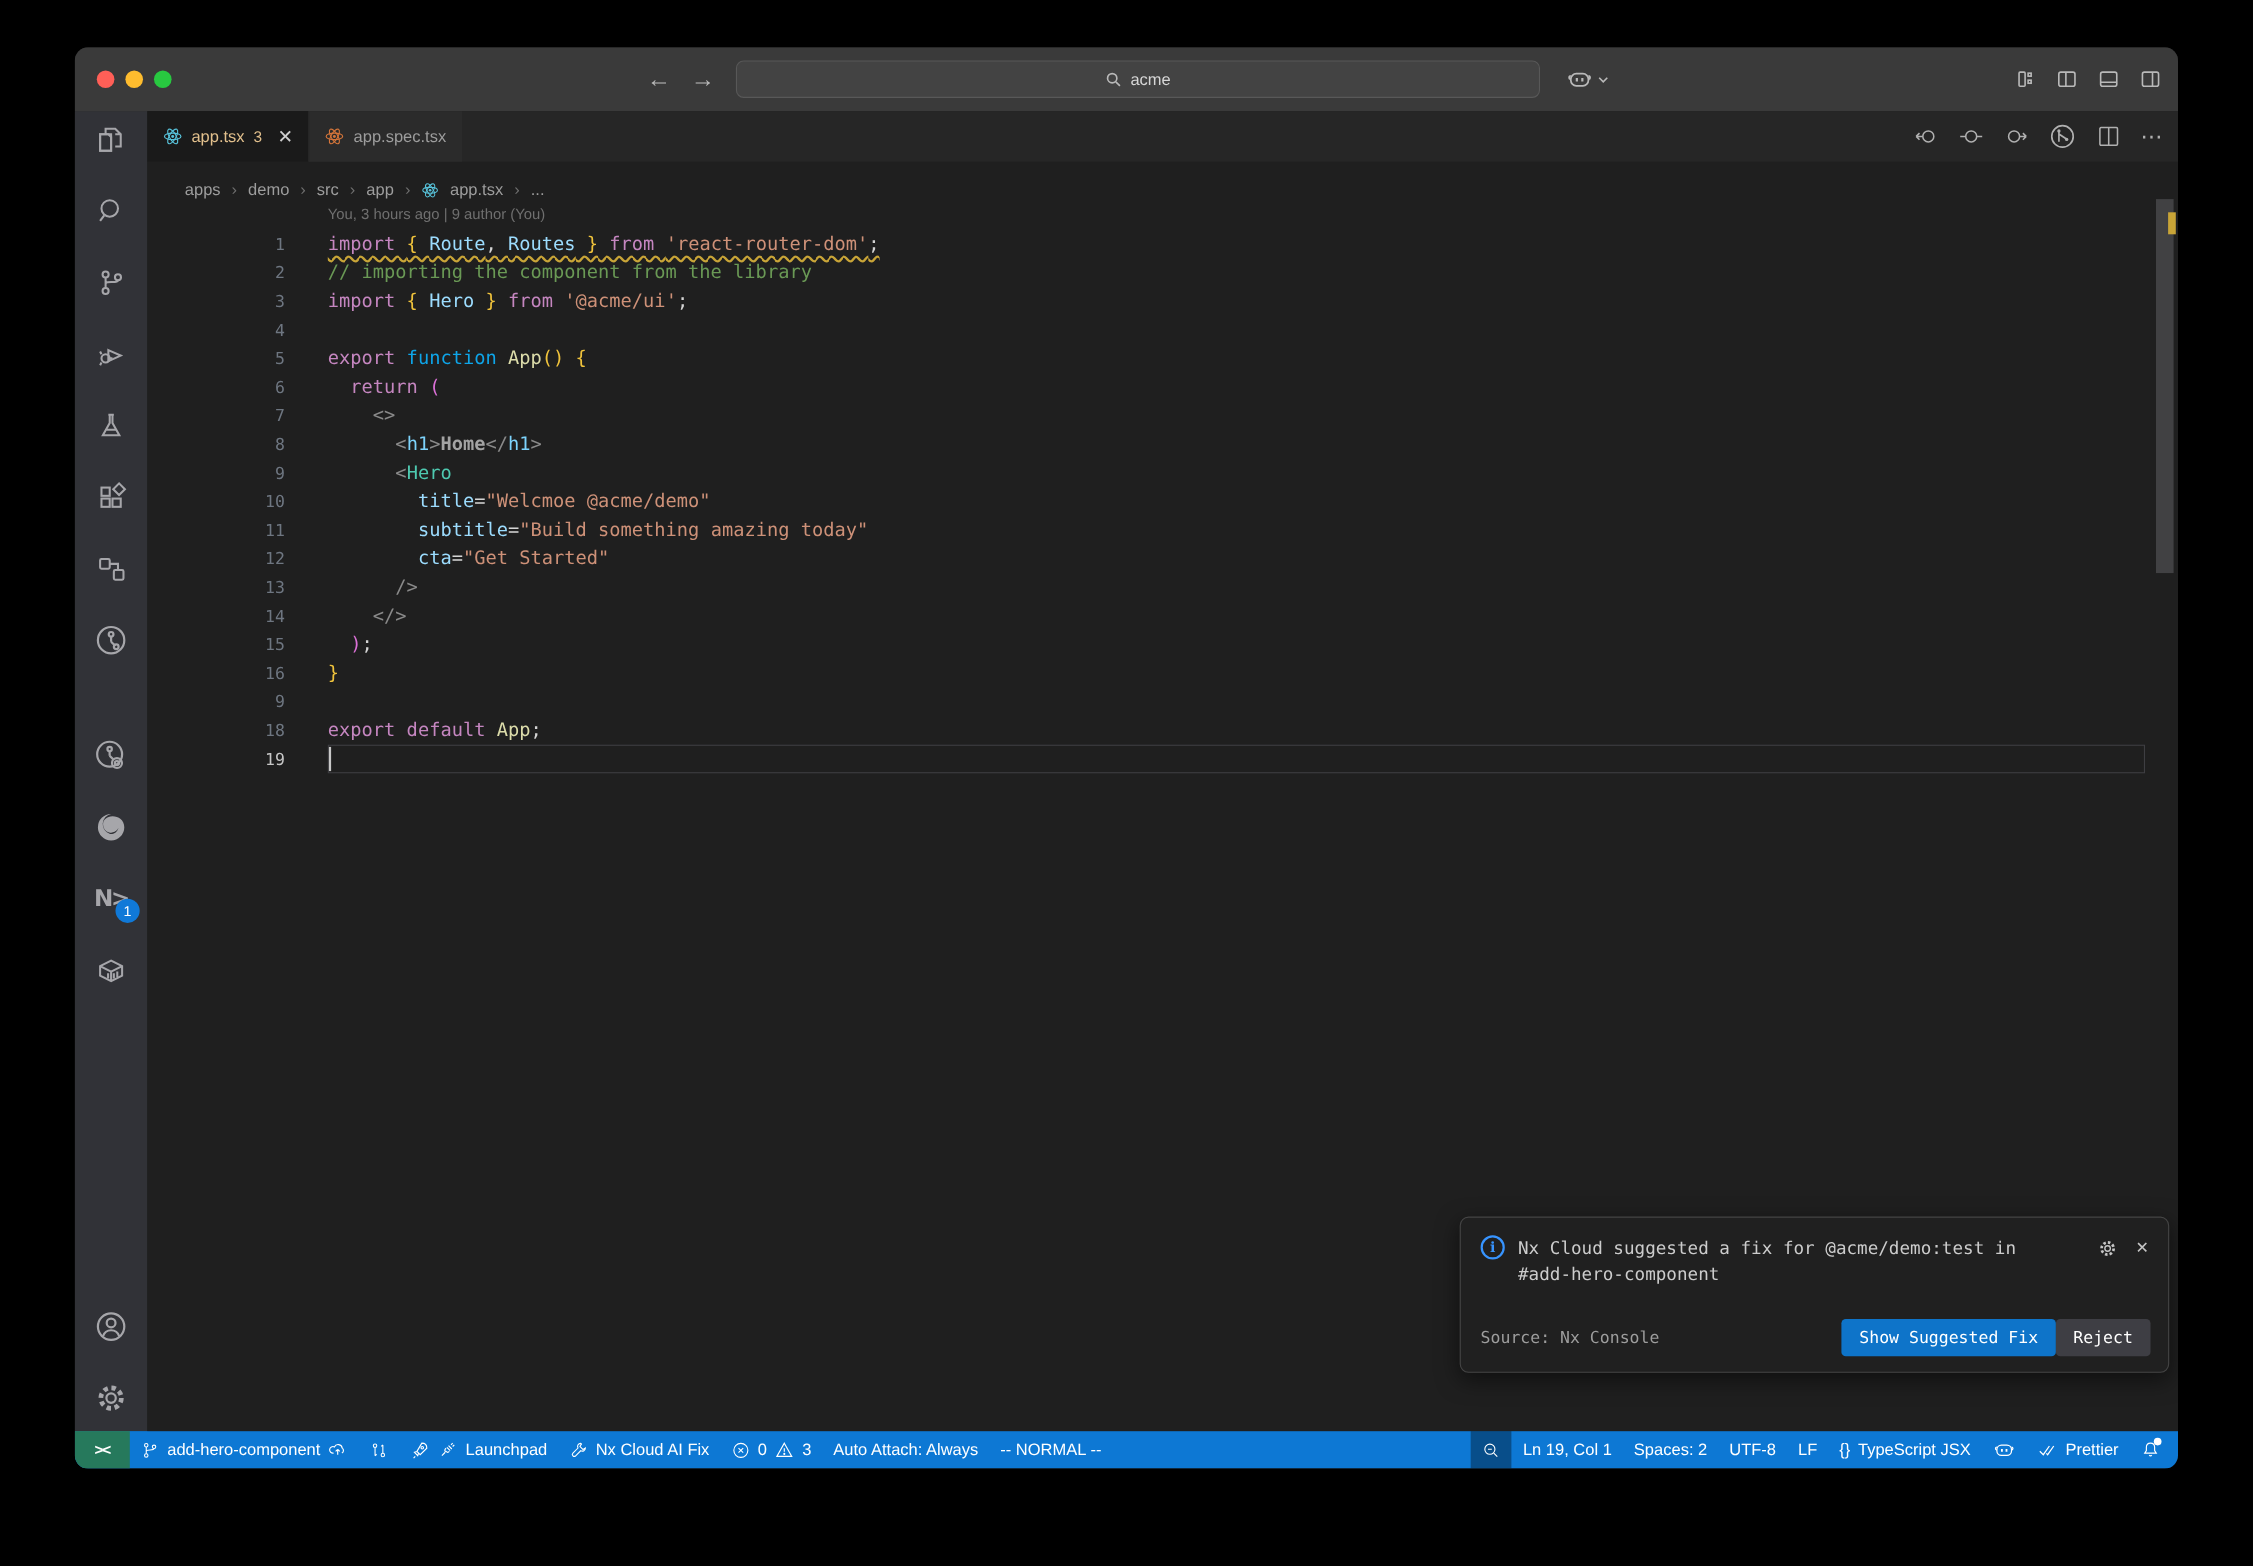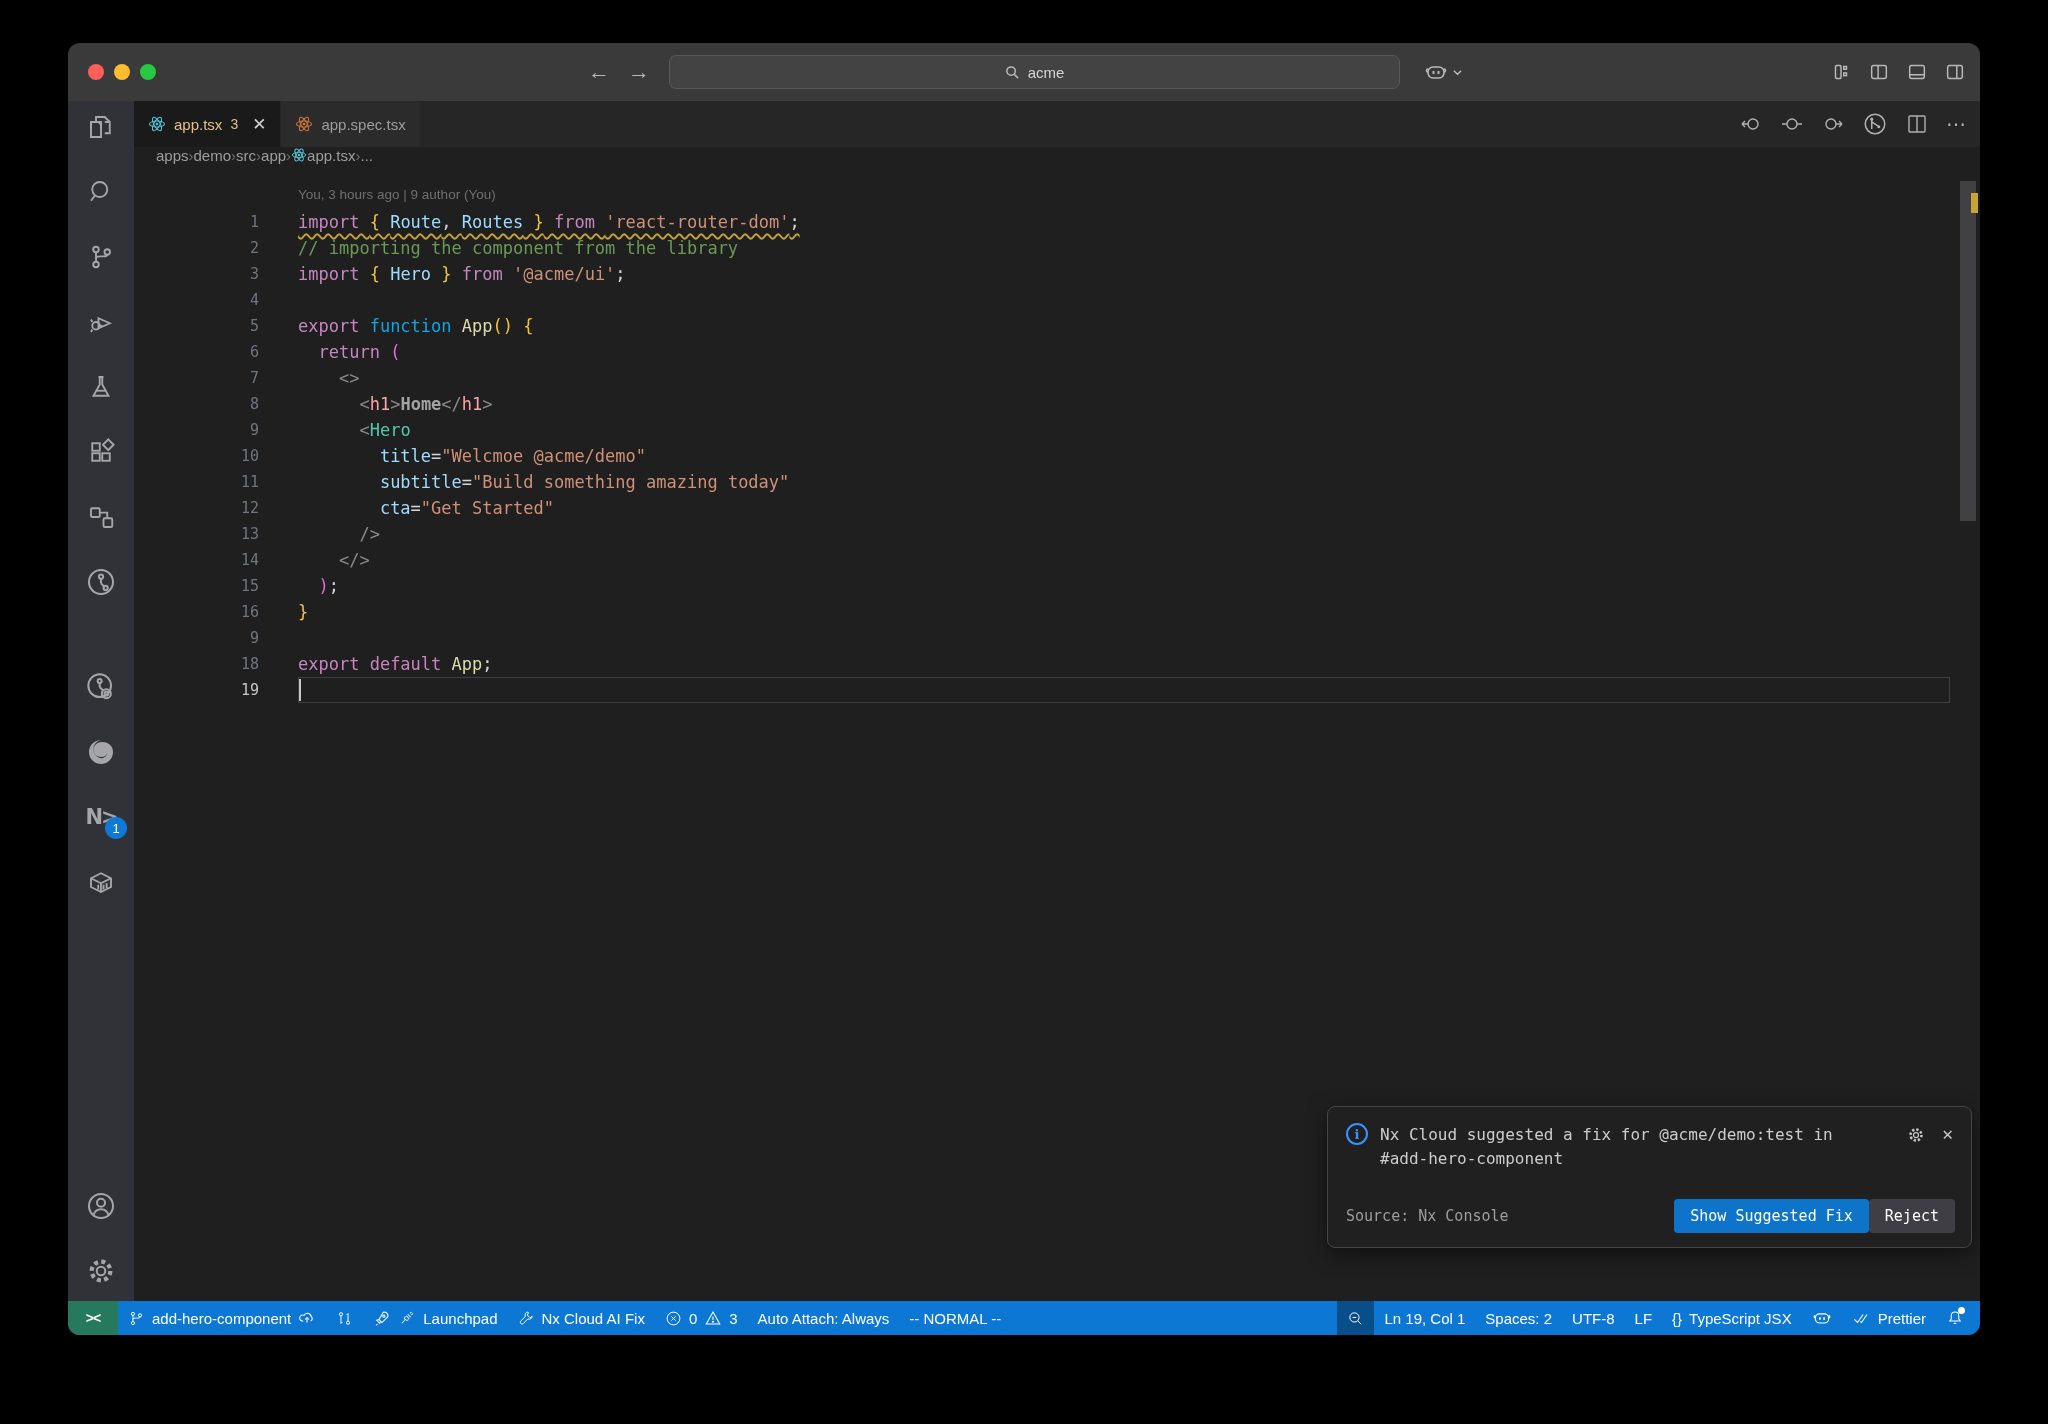--- a/index.html
+++ b/index.html
@@ -42,34 +42,34 @@
   .tab { display:flex; align-items:center; gap:8px; padding:0 14px; font-size:15px; }
   .tab.active { background:#1a1a1a; color:#E2C08D; }
   .tab.inactive { background:#2b2b2b; color:#9d9d9d; margin-left:1px; }
   .tab .close { color:#cfcfcf; font-size:17px; margin-left:6px; }
   .tab-badge { font-size:14px; }
   .editor-actions { position:absolute; right:12px; top:0; height:46px; display:flex; align-items:center; gap:17px; }
   .editor-actions svg { stroke:#b0b0b0; fill:none; stroke-width:1.4; }
   .more-dots { color:#b0b0b0; font-size:20px; letter-spacing:2px; }
 
   
-  .breadcrumbs { height:34px; display:flex; align-items:flex-start; padding-left:22px; 
+  .breadcrumbs { height:34px; display:flex; align-items:flex-end; padding-left:34px; gap:10px;
                  color:#9d9d9d; font-size:15px; flex:0 0 auto; }
   .crumb-sep { color:#6f6f6f; }
 
   
   .editor { flex:1; position:relative; font-family:"DejaVu Sans Mono",monospace; font-size:17px; overflow:hidden; }
   .blame { position:absolute; left:164px; top:6px; color:#6f6f6f; font-size:13.5px; font-family:"Liberation Sans",sans-serif; }
   .code-lines { position:absolute; top:28px; left:0; right:24px; }
   .cline { display:flex; height:26px; line-height:26px; white-space:pre; }
   .lnum { flex:0 0 125px; text-align:right; color:#6e7681; font-size:15px; }
   .ltext { padding-left:39px; }
   .tk-kw{color:#C586C0} .tk-kwb{color:#0ea5e9} .tk-b1{color:#f0c33c} .tk-b2{color:#DA70D6}
   .tk-id{color:#9CDCFE} .tk-str{color:#CE9178} .tk-cmt{color:#6A9955} .tk-fn{color:#DCDCAA}
-  .tk-comp{color:#4EC9B0} .tk-tag{color:#fca5a5} .tk-ang{color:#8a8a8a}
+  .tk-comp{color:#4EC9B0} .tk-tag{color:#7dd3fc} .tk-ang{color:#8a8a8a}
   .tk-txt{color:#a3a3a3;font-weight:bold} .tk-op{color:#d4d4d4}
   .warn-underline { text-decoration:underline wavy #C8A437 1.5px; text-underline-offset:5px; }
   .current-line { position:absolute; left:164px; right:30px; top:496px; height:26px;
                   border:1px solid #3e3e42; }
   .current-line::before { content:""; position:absolute; left:0; top:1px; bottom:1px; width:2px; background:#c8c8c8; }
   .cl-num { position:absolute; left:0; top:496px; width:125px; height:26px; line-height:26px;
             text-align:right; color:#c6c6c6; font-size:15px; font-family:"DejaVu Sans Mono",monospace; }
   .scroll-track { position:absolute; right:0; top:0; width:24px; bottom:0; }
   .scroll-thumb { position:absolute; left:4px; right:4px; top:0; height:340px; background:rgba(130,130,135,.35); }
   .ruler-warn { position:absolute; right:2px; top:12px; width:7px; height:20px; background:#C8A437; }

